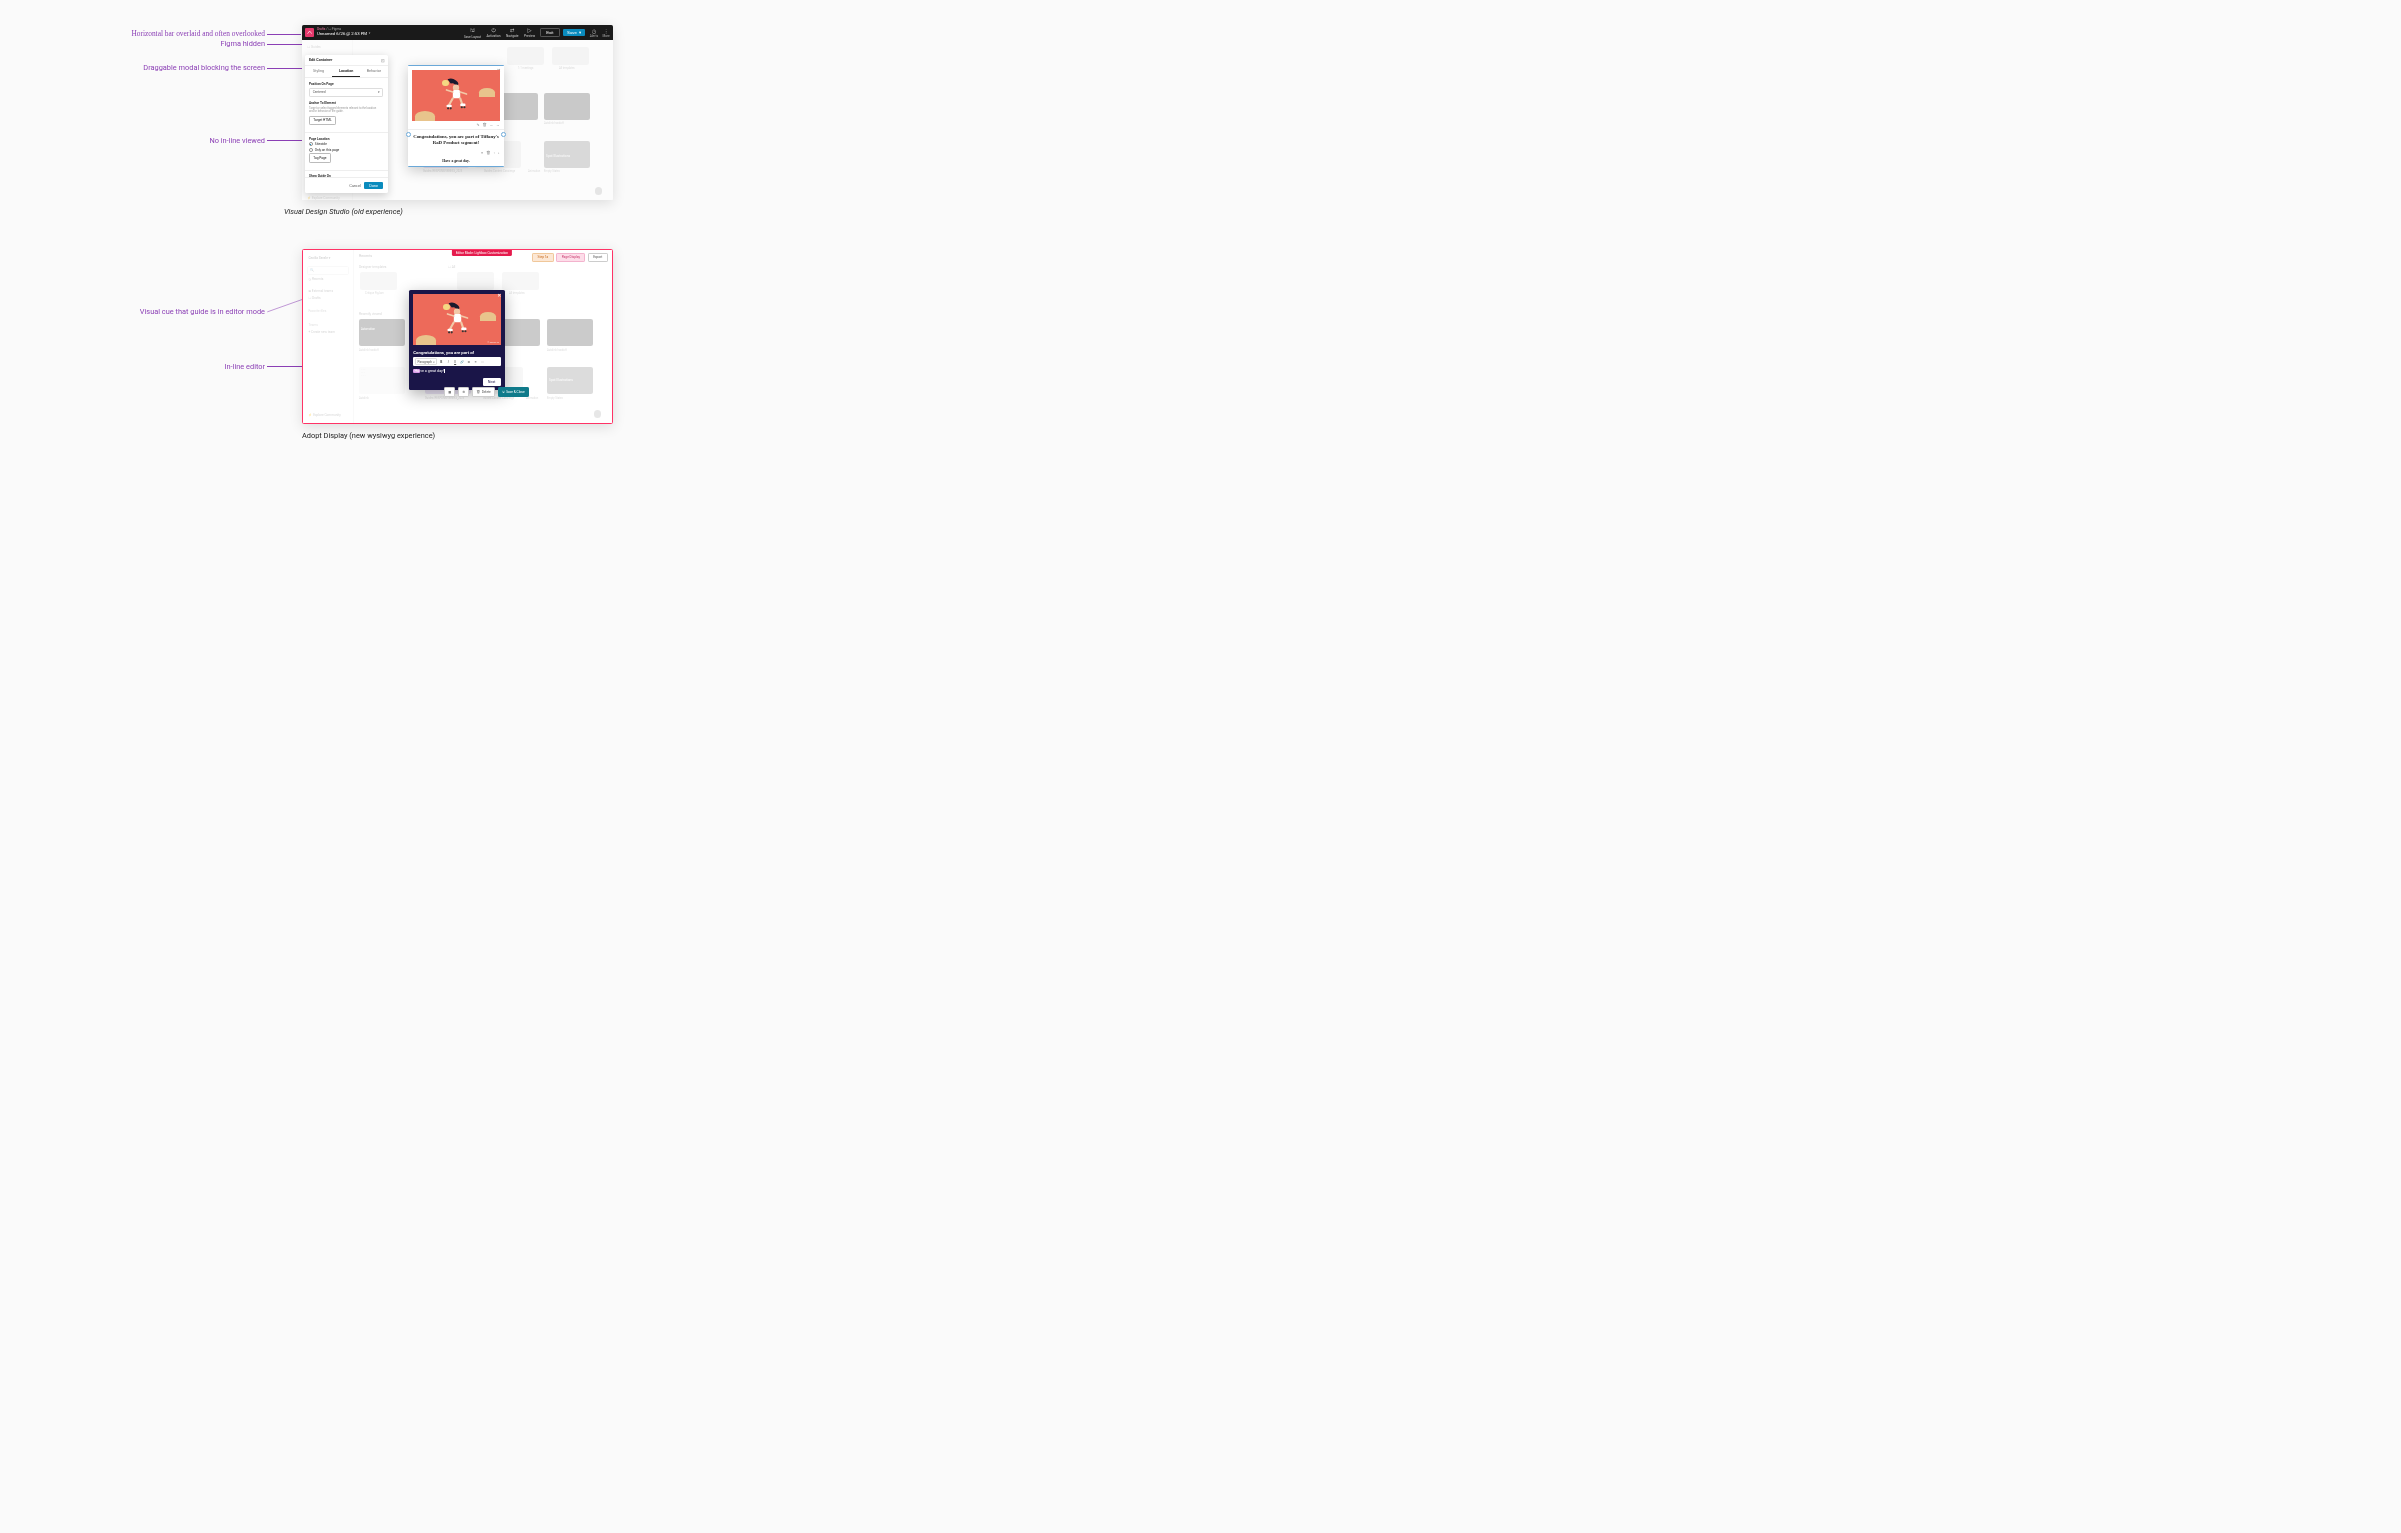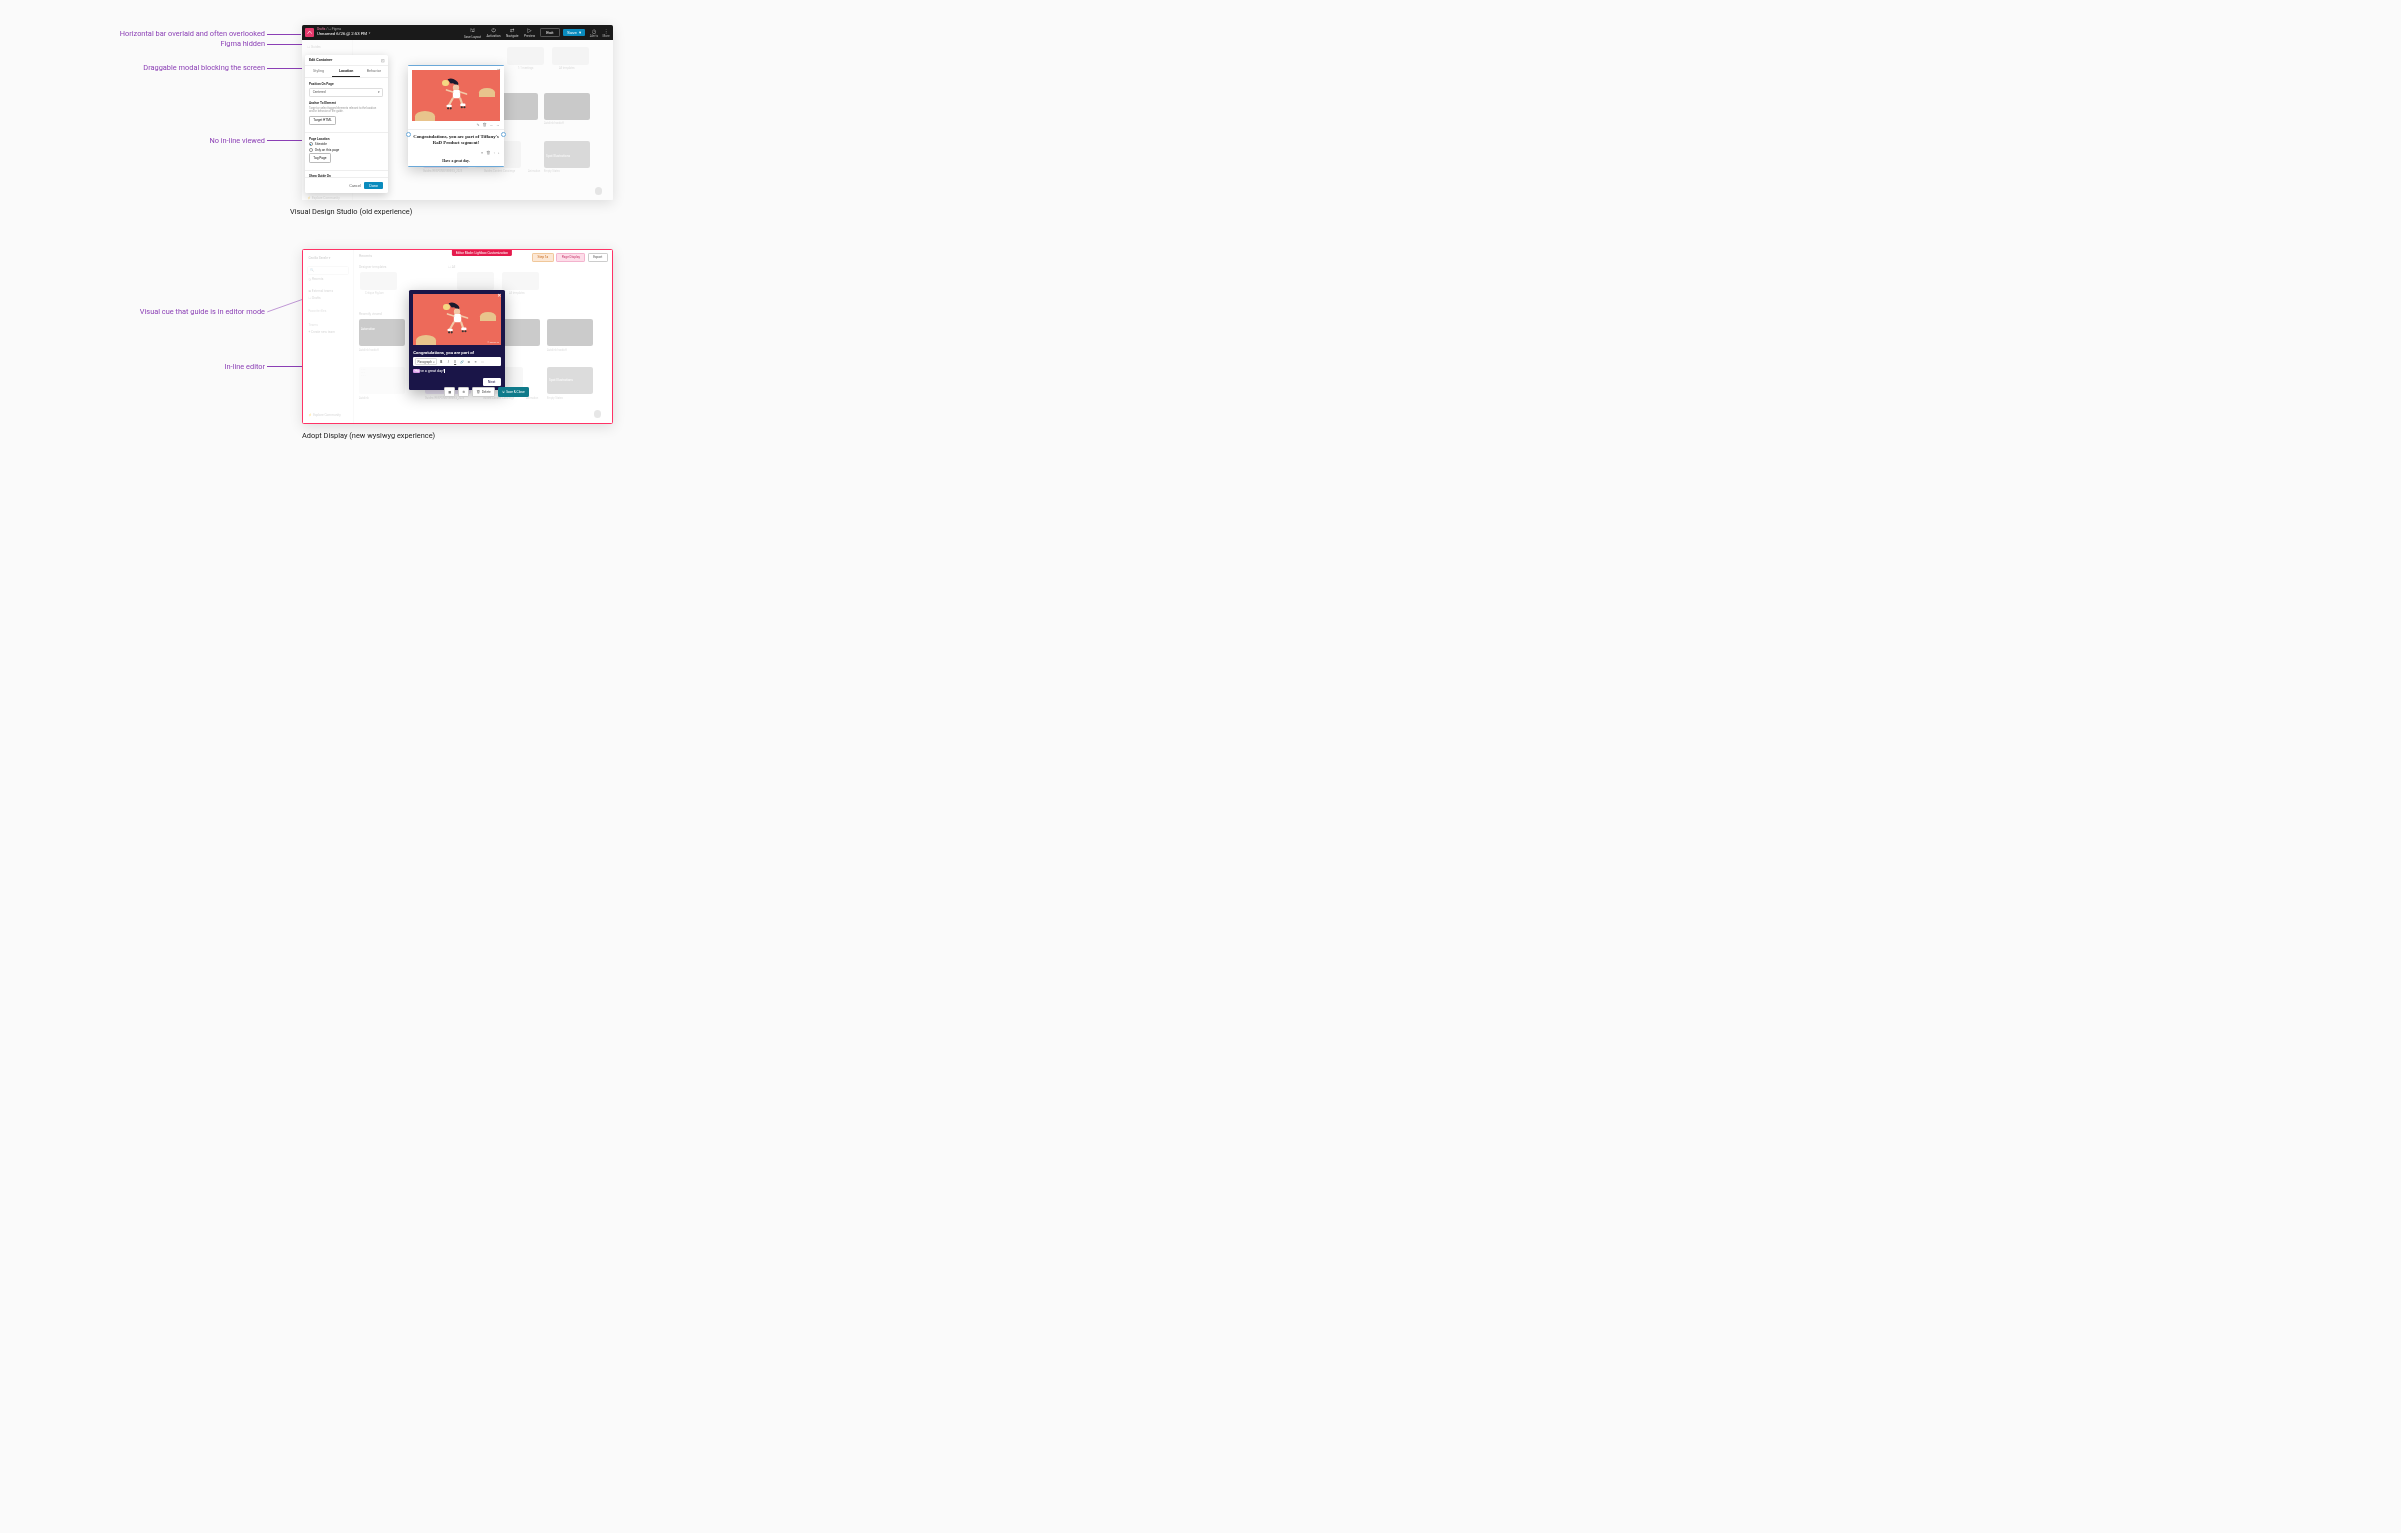--- a/index.html
+++ b/index.html
@@ -227,21 +227,21 @@
     display:flex;gap:2.7px;z-index:11;
   }
   .aa-btn{font-size:3.2px;padding:1.6px 3.2px;border-radius:1.1px;border:0.5px solid #ccc;background:#fff;color:#555;display:flex;align-items:center;gap:1.6px;}
   .aa-btn.save{background:#0f7a8a;color:#fff;border-color:#0f7a8a;}
 
   svg { display:block; }
 </style>
 </head>
 <body>
 
-<div class="annotation" style="left:58px;top:29px;width:207px;">Horizontal bar overlaid and often overlooked</div>
+<div class="annotation" style="left:58px;top:29px;width:207px;font-family:Liberation Serif, serif;">Horizontal bar overlaid and often overlooked</div>
 <div class="anno-line" style="left:267px;top:34px;width:34px;"></div>
 
 <div class="annotation" style="left:58px;top:39px;width:207px;">Figma hidden</div>
 <div class="anno-line" style="left:267px;top:44px;width:177px;"></div>
 <div class="anno-dot" style="left:443px;top:43px;"></div>
 
 <div class="annotation" style="left:58px;top:63px;width:207px;">Draggable modal blocking the screen</div>
 <div class="anno-line" style="left:267px;top:68px;width:39px;"></div>
 <div class="anno-dot" style="left:305px;top:66px;"></div>
 
@@ -401,21 +401,21 @@
     <div class="gm-bottombar">
       <span>≡</span>
       <span>🗑</span>
       <span>↑</span>
       <span>↓</span>
     </div>
     <div class="gm-text2">Have a great day.</div>
   </div>
 
 </div>
-<div class="caption" style="left:290px;top:207px;">Visual Design Studio (old experience)</div>
+<div class="caption" style="left:284px;top:207px;font-style:italic;">Visual Design Studio (old experience)</div>
 
 <div class="screenshot-new">
   <div class="sn-badge">Editor Mode: Lightbox Customization</div>
   <div class="sn-topbar">
     <div class="sn-chip orange">Step 1a</div>
     <div class="sn-chip pink">Page Display</div>
     <div class="sn-chip gray">Export</div>
   </div>
 
   <div class="sn-bg">

